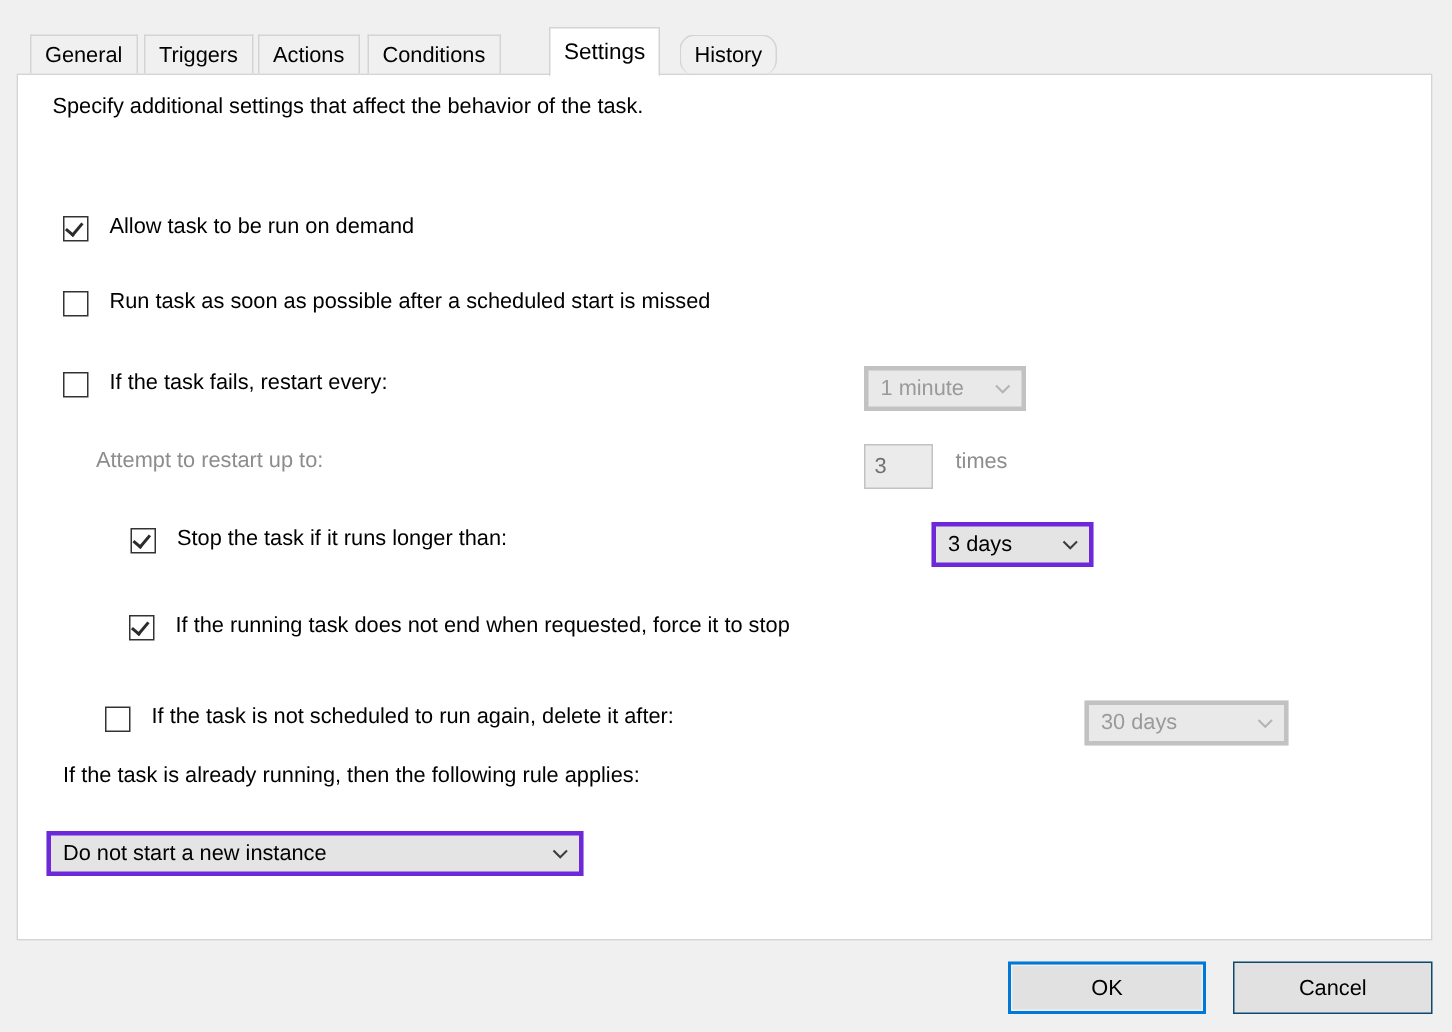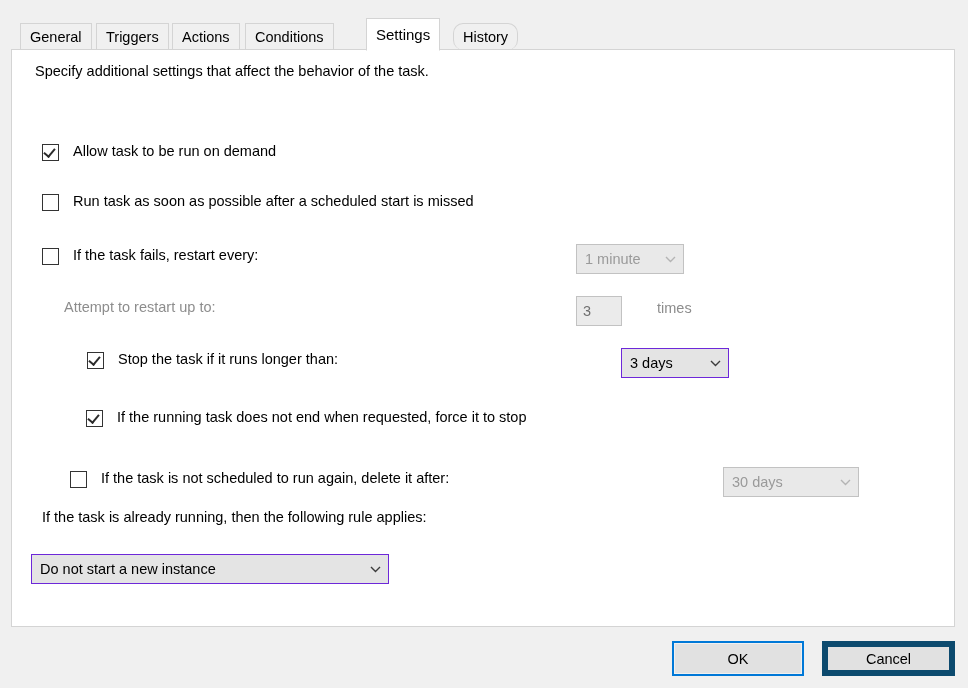--- a/index.html
+++ b/index.html
@@ -140,21 +140,21 @@
     white-space: nowrap;
   }
 
   
   .combo {
     position: absolute;
     box-sizing: border-box;
     height: 30px;
     display: flex;
     align-items: center;
-    border: 1px solid #6d28d9;
+    border: 3px solid #6d28d9;
     background: #e4e4e4;
     font-size: 14.5px;
     color: #000;
     cursor: default;
     overflow: hidden;
   }
   .combo .ctext {
     flex: 1 1 auto;
     padding-left: 8px;
     white-space: nowrap;
@@ -197,21 +197,21 @@
     color: #8d8d8d;
     white-space: nowrap;
   }
 
   
   .btn {
     position: absolute;
     box-sizing: border-box;
     height: 35px;
     background: #e1e1e1;
-    border: 6px solid #0c4a6e;
+    border: 1px solid #0c4a6e;
     font-family: "Liberation Sans", sans-serif;
     font-size: 14.5px;
     color: #000;
     display: flex;
     align-items: center;
     justify-content: center;
     cursor: default;
   }
   .btn.default {
     border: 2px solid #0078d7;
@@ -257,21 +257,21 @@
             </svg>
         </span>
       </div>
     </div>
 
     <div class="row" style="top:246px;">
       <div class="rowlabel dim indent">Attempt to restart up to:</div>
       <div class="spinbox" style="left:564px; top:0px;">
         <span>3</span>
       </div>
-      <div class="unitlabel" style="left:625px; top:4px;margin-left:20px;">times</div>
+      <div class="unitlabel" style="left:625px; top:4px;">times</div>
     </div>
 
     <div class="row" style="top:298px;margin-left:45px;">
       <div class="cb checked"></div>
       <div class="rowlabel">Stop the task if it runs longer than:</div>
       <div class="combo" style="left:564px; top:0px; width:108px;">
         <span class="ctext">3 days</span>
         <span class="arrow">
           <svg width="11" height="8" viewBox="0 0 11 8">
               <polyline points="1,2 5.5,6.5 10,2" fill="none" stroke="#3c3c3c" stroke-width="1.4"></polyline>

